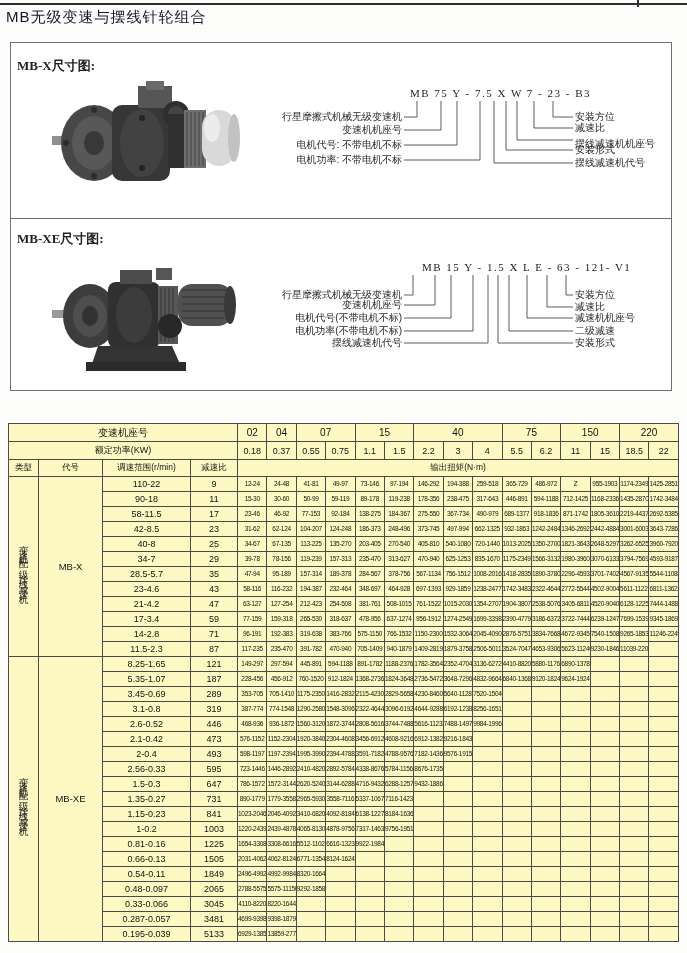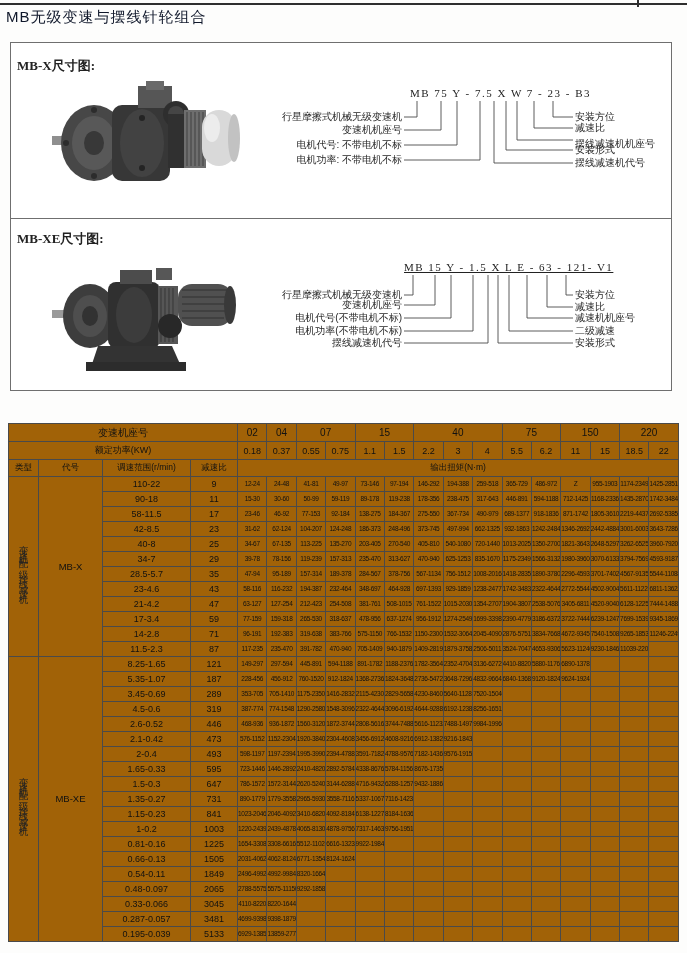--- a/index.html
+++ b/index.html
@@ -15,31 +15,31 @@
   .page-title{left:6px;top:8px;font-size:15px;letter-spacing:1px;color:#0f172a;}
   
   .fig-box{left:10px;top:42px;width:660px;height:347px;border:1px solid #6f6f6f;background:#fff;}
   .fig-divider{left:10px;top:218px;width:662px;height:1px;background:#6f6f6f;}
   .sec-label{font-family:"Liberation Serif","DejaVu Serif",serif;font-weight:bold;font-size:13px;color:#222;}
   .sec1-label{left:17px;top:57px;}
   .sec2-label{left:17px;top:230px;}
   
   .model-code{font-family:"Liberation Serif","DejaVu Serif",serif;font-size:11px;letter-spacing:1.5px;color:#222;white-space:nowrap;}
   .code1{left:410px;top:87px;}
-  .code2{left:404px;top:261px;text-decoration:underline;}
+  .code2{left:422px;top:261px;}
   .bd-label{font-family:Liberation Sans, sans-serif;font-size:10px;color:#262626;white-space:nowrap;line-height:12px;}
   .bd-left{right:285px;text-align:right;}
   .bd-right{left:575px;text-align:left;}
   svg.leaders{left:0;top:0;width:687px;height:953px;pointer-events:none;}
   
   .photo{background:transparent;}
   
   table.spec{
     position:absolute;left:8px;top:423px;width:671px;
-    border-collapse:collapse;table-layout:fixed;background:#a16207;
+    border-collapse:collapse;table-layout:fixed;background:#fef9c3;
     border:1.5px solid #2f2f2f;
   }
   table.spec th, table.spec td{
     border:1px solid #4a4a4a;padding:0;margin:0;text-align:center;vertical-align:middle;
     overflow:hidden;white-space:nowrap;color:#111;font-weight:normal;
   }
   thead tr.hr1 th{height:17px;font-size:10px;}
   thead tr.hr2 th{height:17px;font-size:9px;}
   thead tr.hr3 th{height:16px;font-size:8.5px;}
   thead th.h-range{font-size:8px;}
@@ -503,21 +503,21 @@
         <td class="c-tq">5640-11280</td>
         <td class="c-tq">7520-15040</td>
         <td class="c-tq"></td>
         <td class="c-tq"></td>
         <td class="c-tq"></td>
         <td class="c-tq"></td>
         <td class="c-tq"></td>
         <td class="c-tq"></td>
       </tr>
       <tr>
-        <td class="c-speed">4.5-0.6</td>
+        <td class="c-speed">3.1-0.8</td>
         <td class="c-ratio">319</td>
         <td class="c-tq">387-774</td>
         <td class="c-tq">774-1548</td>
         <td class="c-tq">1290-2580</td>
         <td class="c-tq">1548-3096</td>
         <td class="c-tq">2322-4644</td>
         <td class="c-tq">3096-6192</td>
         <td class="c-tq">4644-9288</td>
         <td class="c-tq">6192-12384</td>
         <td class="c-tq">8256-16512</td>
@@ -579,21 +579,21 @@
         <td class="c-tq">9576-19152</td>
         <td class="c-tq"></td>
         <td class="c-tq"></td>
         <td class="c-tq"></td>
         <td class="c-tq"></td>
         <td class="c-tq"></td>
         <td class="c-tq"></td>
         <td class="c-tq"></td>
       </tr>
       <tr>
-        <td class="c-speed">1.65-0.33</td>
+        <td class="c-speed">2.56-0.33</td>
         <td class="c-ratio">595</td>
         <td class="c-tq">723-1446</td>
         <td class="c-tq">1446-2892</td>
         <td class="c-tq">2410-4820</td>
         <td class="c-tq">2892-5784</td>
         <td class="c-tq">4338-8676</td>
         <td class="c-tq">5784-11568</td>
         <td class="c-tq">8676-17352</td>
         <td class="c-tq"></td>
         <td class="c-tq"></td>

